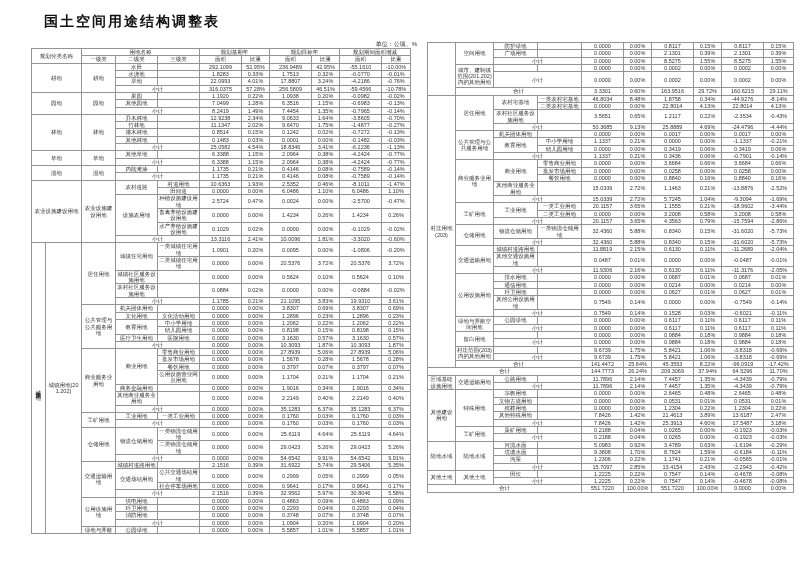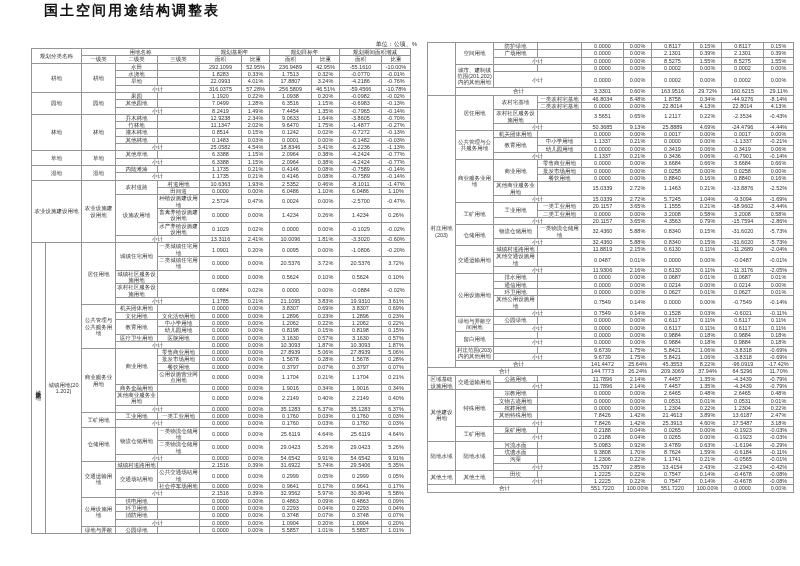--- a/index.html
+++ b/index.html
@@ -1,21 +1,21 @@
 <!DOCTYPE html>
 <html><head>
 <meta charset="utf-8">
 <style>
   html,body{margin:0;padding:0;}
   body{
     width:800px;height:566px;background:#ffffff;position:relative;overflow:hidden;
     font-family:"Liberation Sans","DejaVu Sans",sans-serif;color:#2b2b2b;
   }
   .page-title{
-    position:absolute;left:44px;top:2px;
+    position:absolute;left:44px;top:13px;
     font-size:14px;font-weight:bold;letter-spacing:2px;color:#111;
   }
   .unit-note{
     position:absolute;left:31px;top:40px;width:386px;
     text-align:right;font-size:6px;color:#333;
   }
   .tbl-wrap{position:absolute;}
   #left-wrap{left:31px;top:48px;}
   #right-wrap{left:427px;top:42px;}
   table{border-collapse:collapse;table-layout:fixed;background:#fff;border:1px solid #6f6f6f;}

